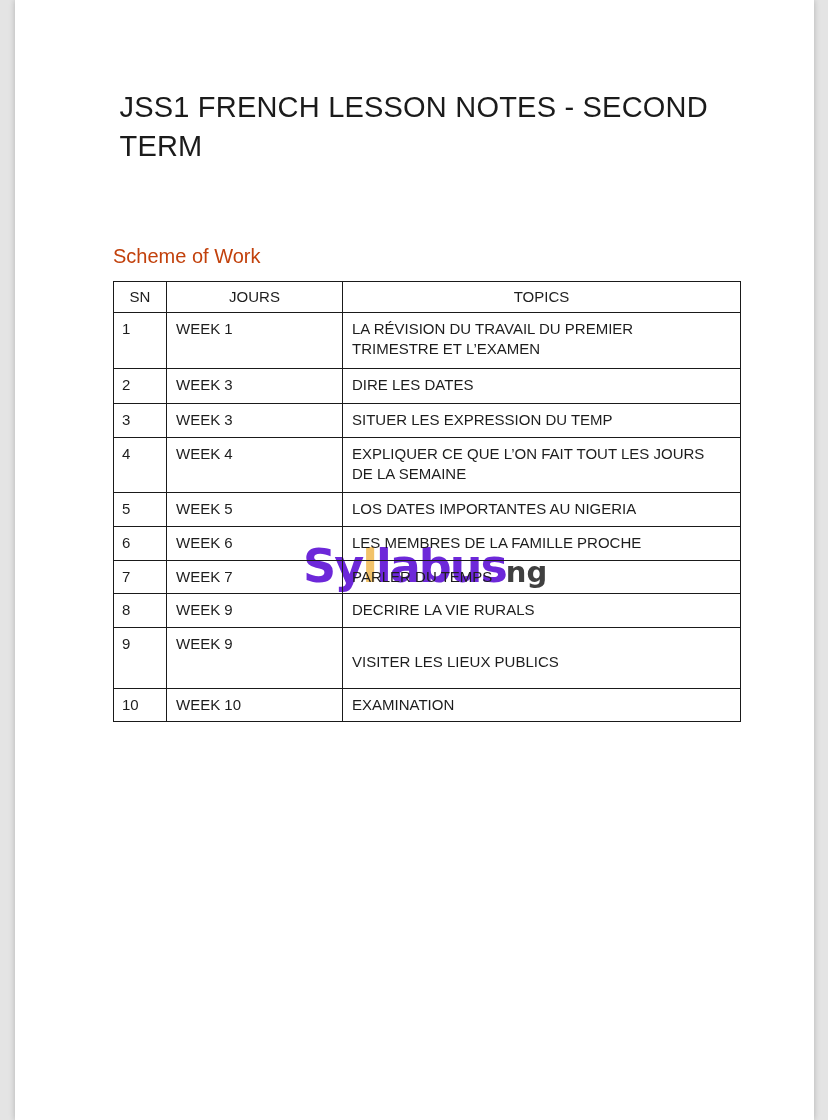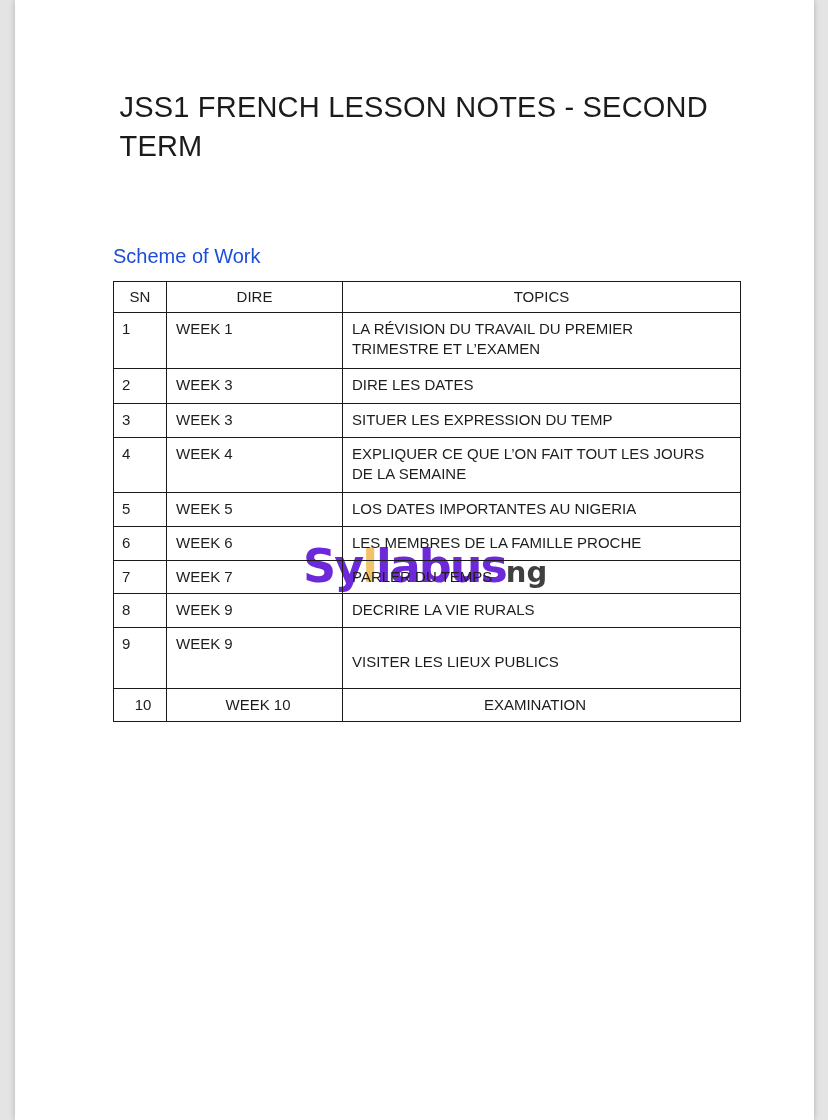--- a/index.html
+++ b/index.html
@@ -22,21 +22,21 @@
     text-align: left;
     font-size: 29px;
     line-height: 39px;
     color: #1b1b1b;
     letter-spacing: 0.2px;
   }
   .section-heading {
     margin: 78px 0 13px 98px;
     font-size: 20px;
     line-height: 24px;
-    color: #1d4ed8;
+    color: #c2410c;
   }
   .table-wrap {
     position: relative;
     margin-left: 98px;
     width: 627px;
   }
   .watermark {
     position: absolute;
     left: 190px;
     top: 258px;
@@ -80,21 +80,21 @@
   td.c-topic { padding: 6px 22px 2px 9px; white-space: pre-line; }
   tr.r1  { height: 56px; }
   tr.r2  { height: 35px; }
   tr.r3  { height: 34px; }
   tr.r4  { height: 55px; }
   tr.r5  { height: 34px; }
   tr.r6  { height: 34px; }
   tr.r7  { height: 33px; }
   tr.r8  { height: 34px; }
   tr.r9  { height: 61px; }
-  tr.r10 { height: 33px; text-align: center; }
+  tr.r10 { height: 33px; }
   tr.r9 td.c-topic { padding-top: 24px; }
 </style>
 </head>
 <body>
 
 <div class="page">
 
   <div class="page-title">JSS1 FRENCH LESSON NOTES - SECOND TERM</div>
 
   <div class="section-heading">Scheme of Work</div>
@@ -105,21 +105,21 @@
 
     <table class="scheme">
       <colgroup>
         <col style="width:53px">
         <col style="width:176px">
         <col style="width:398px">
       </colgroup>
       <thead>
         <tr>
           <th>SN</th>
-          <th>DIRE</th>
+          <th>JOURS</th>
           <th>TOPICS</th>
         </tr>
       </thead>
       <tbody>
         <tr class="r1">
           <td class="c-sn">1</td>
           <td class="c-week">WEEK 1</td>
           <td class="c-topic">LA RÉVISION DU TRAVAIL DU PREMIER
 TRIMESTRE ET L’EXAMEN</td>
         </tr>

